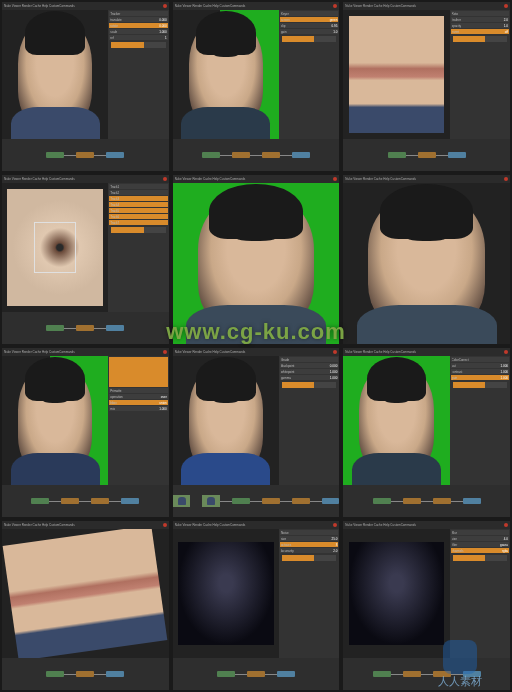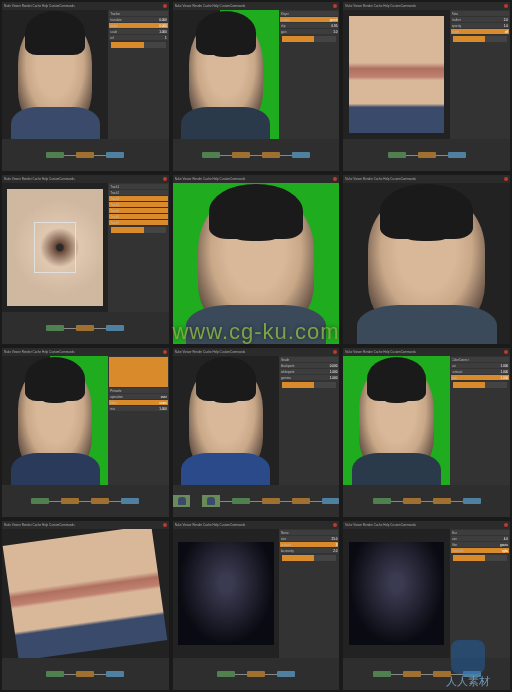--- a/index.html
+++ b/index.html
@@ -180,31 +180,31 @@
   .thick-orange {
     height: 30px;
     background: #d98b2b;
   }
   .watermark {
     position: absolute;
     top: 48%;
     left: 50%;
     transform: translate(-50%, -50%);
     font-size: 22px;
-    font-weight: normal;
+    font-weight: bold;
     color: rgba(128,170,70,0.95);
     letter-spacing: 1px;
     text-shadow: 0 0 4px rgba(0,0,0,0.5);
     white-space: nowrap;
     z-index: 50;
   }
   .corner-watermark {
     position: absolute;
     bottom: 8px;
-    right: 12px;
+    right: 20px;
     width: 64px;
     height: 44px;
     z-index: 50;
     opacity: 0.75;
   }
   .cw-badge {
     width: 34px; height: 34px;
     background: rgba(30,100,180,0.6);
     border-radius: 8px;
     margin: 0 auto;

